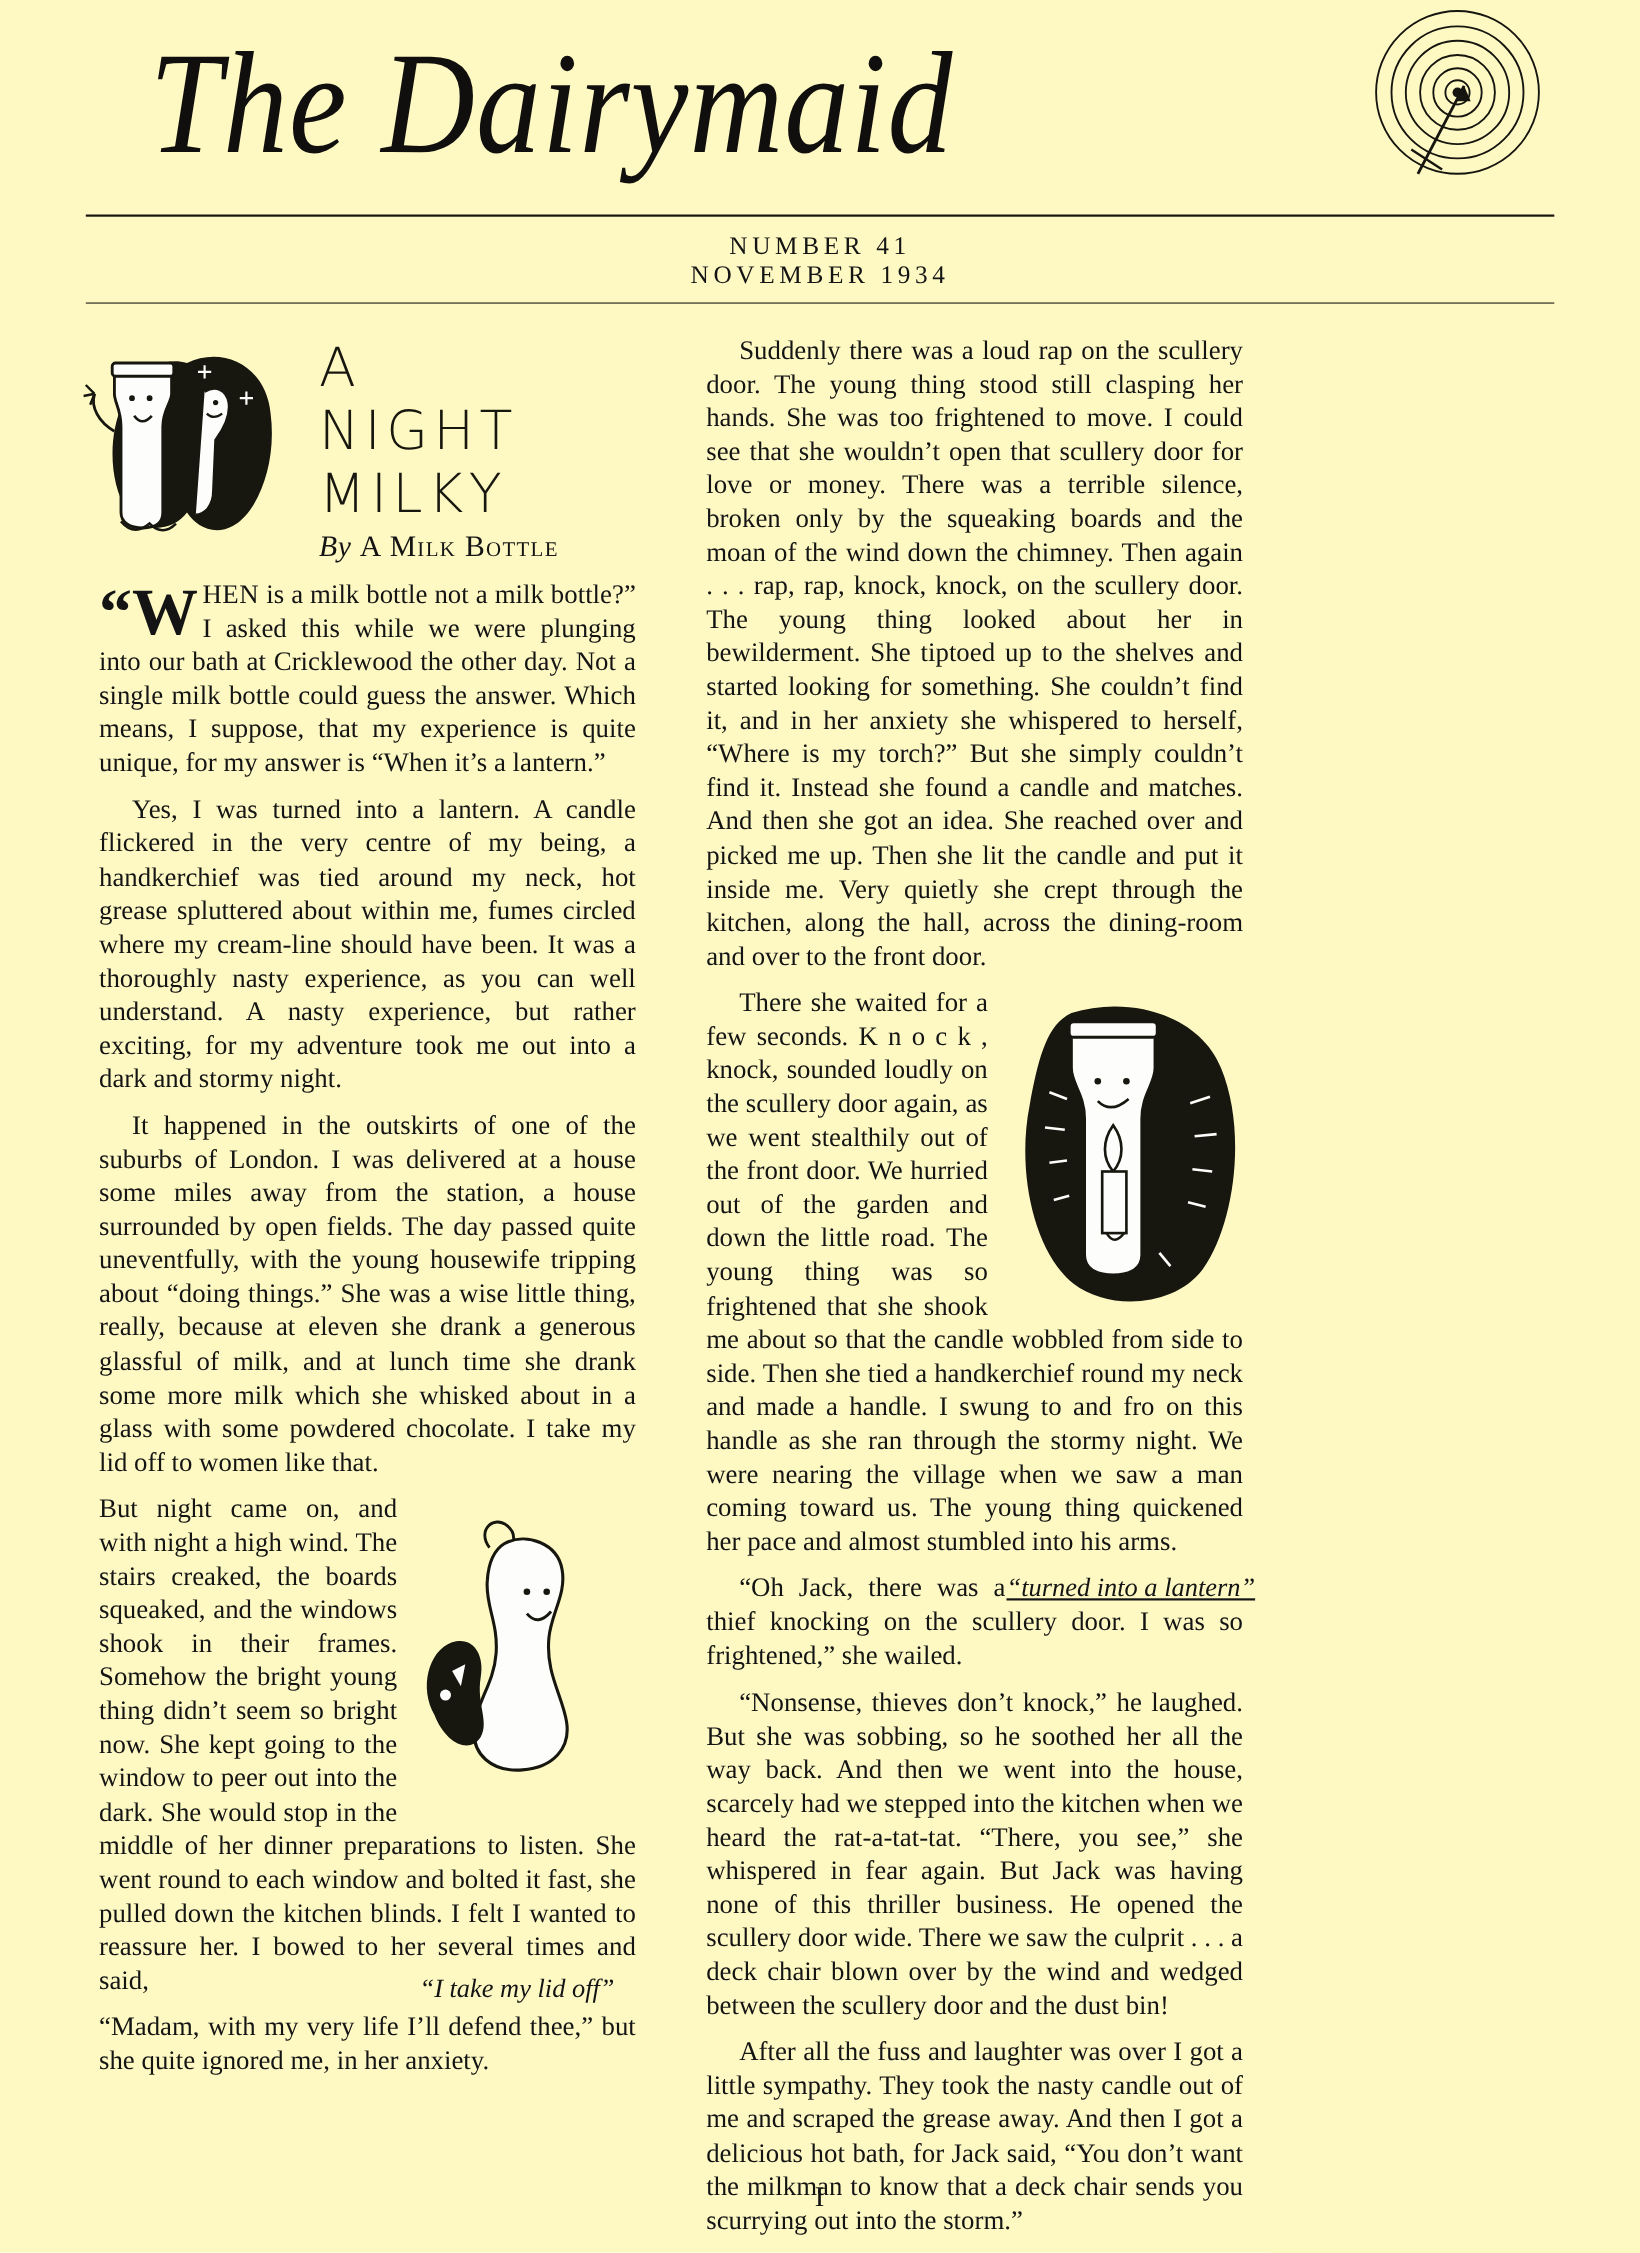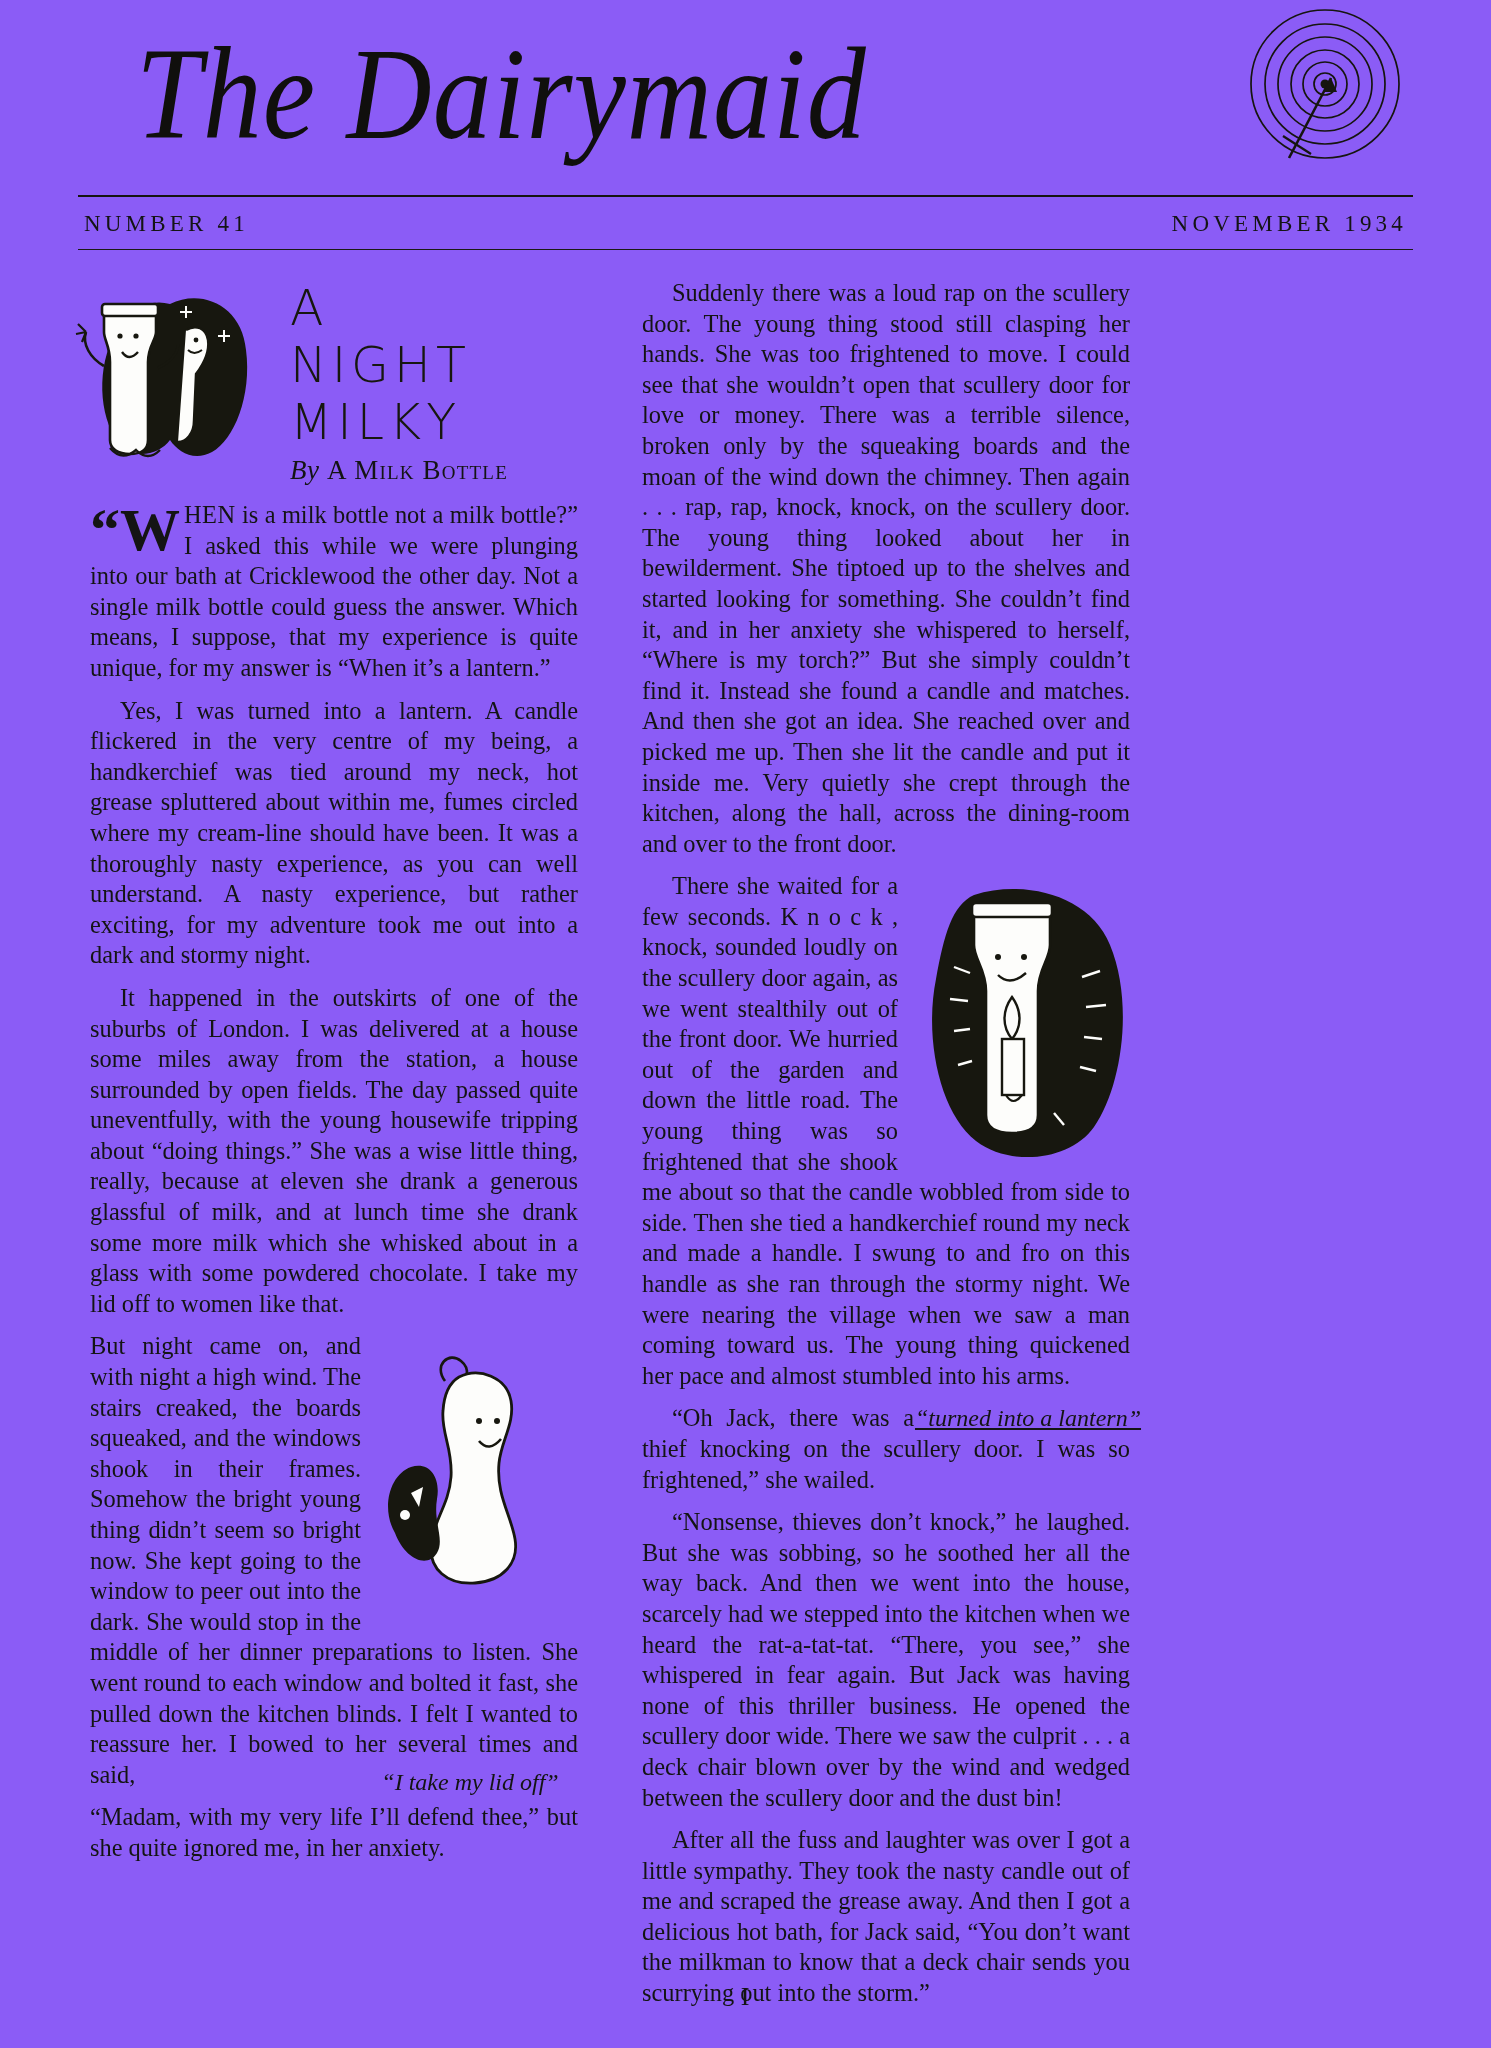--- a/index.html
+++ b/index.html
@@ -8,21 +8,21 @@
     width:1491px;height:2048px;
     font-family:"Liberation Serif","DejaVu Serif",serif;
     color:#141414;
     -webkit-font-smoothing:antialiased;
   }
   .page{
     position:relative;
     width:1491px;height:2048px;
     box-sizing:border-box;
     padding:0 78px;
-    background:#8b5cf6;
+    background:#fef9c3;
     overflow:hidden;
   }
 
   
   .masthead{
     position:relative;
     height:195px;
   }
   .masthead-title{
     position:absolute;
@@ -47,20 +47,21 @@
     border:0;border-top:2.4px solid #16150f;
     margin:0;
   }
   .issue-bar{
     display:flex;justify-content:space-between;align-items:center;
     padding:14px 6px 12px 6px;
     font-size:23px;
     letter-spacing:4.2px;
     font-variant:small-caps;
     text-transform:uppercase;
+    flex-direction:column;
   }
   .issue-bar span{white-space:nowrap;}
   .rule-bottom{
     border:0;border-top:1.7px solid #1a1a14;
     margin:0 0 16px 0;
   }
 
   
   .columns{
     display:flex;

